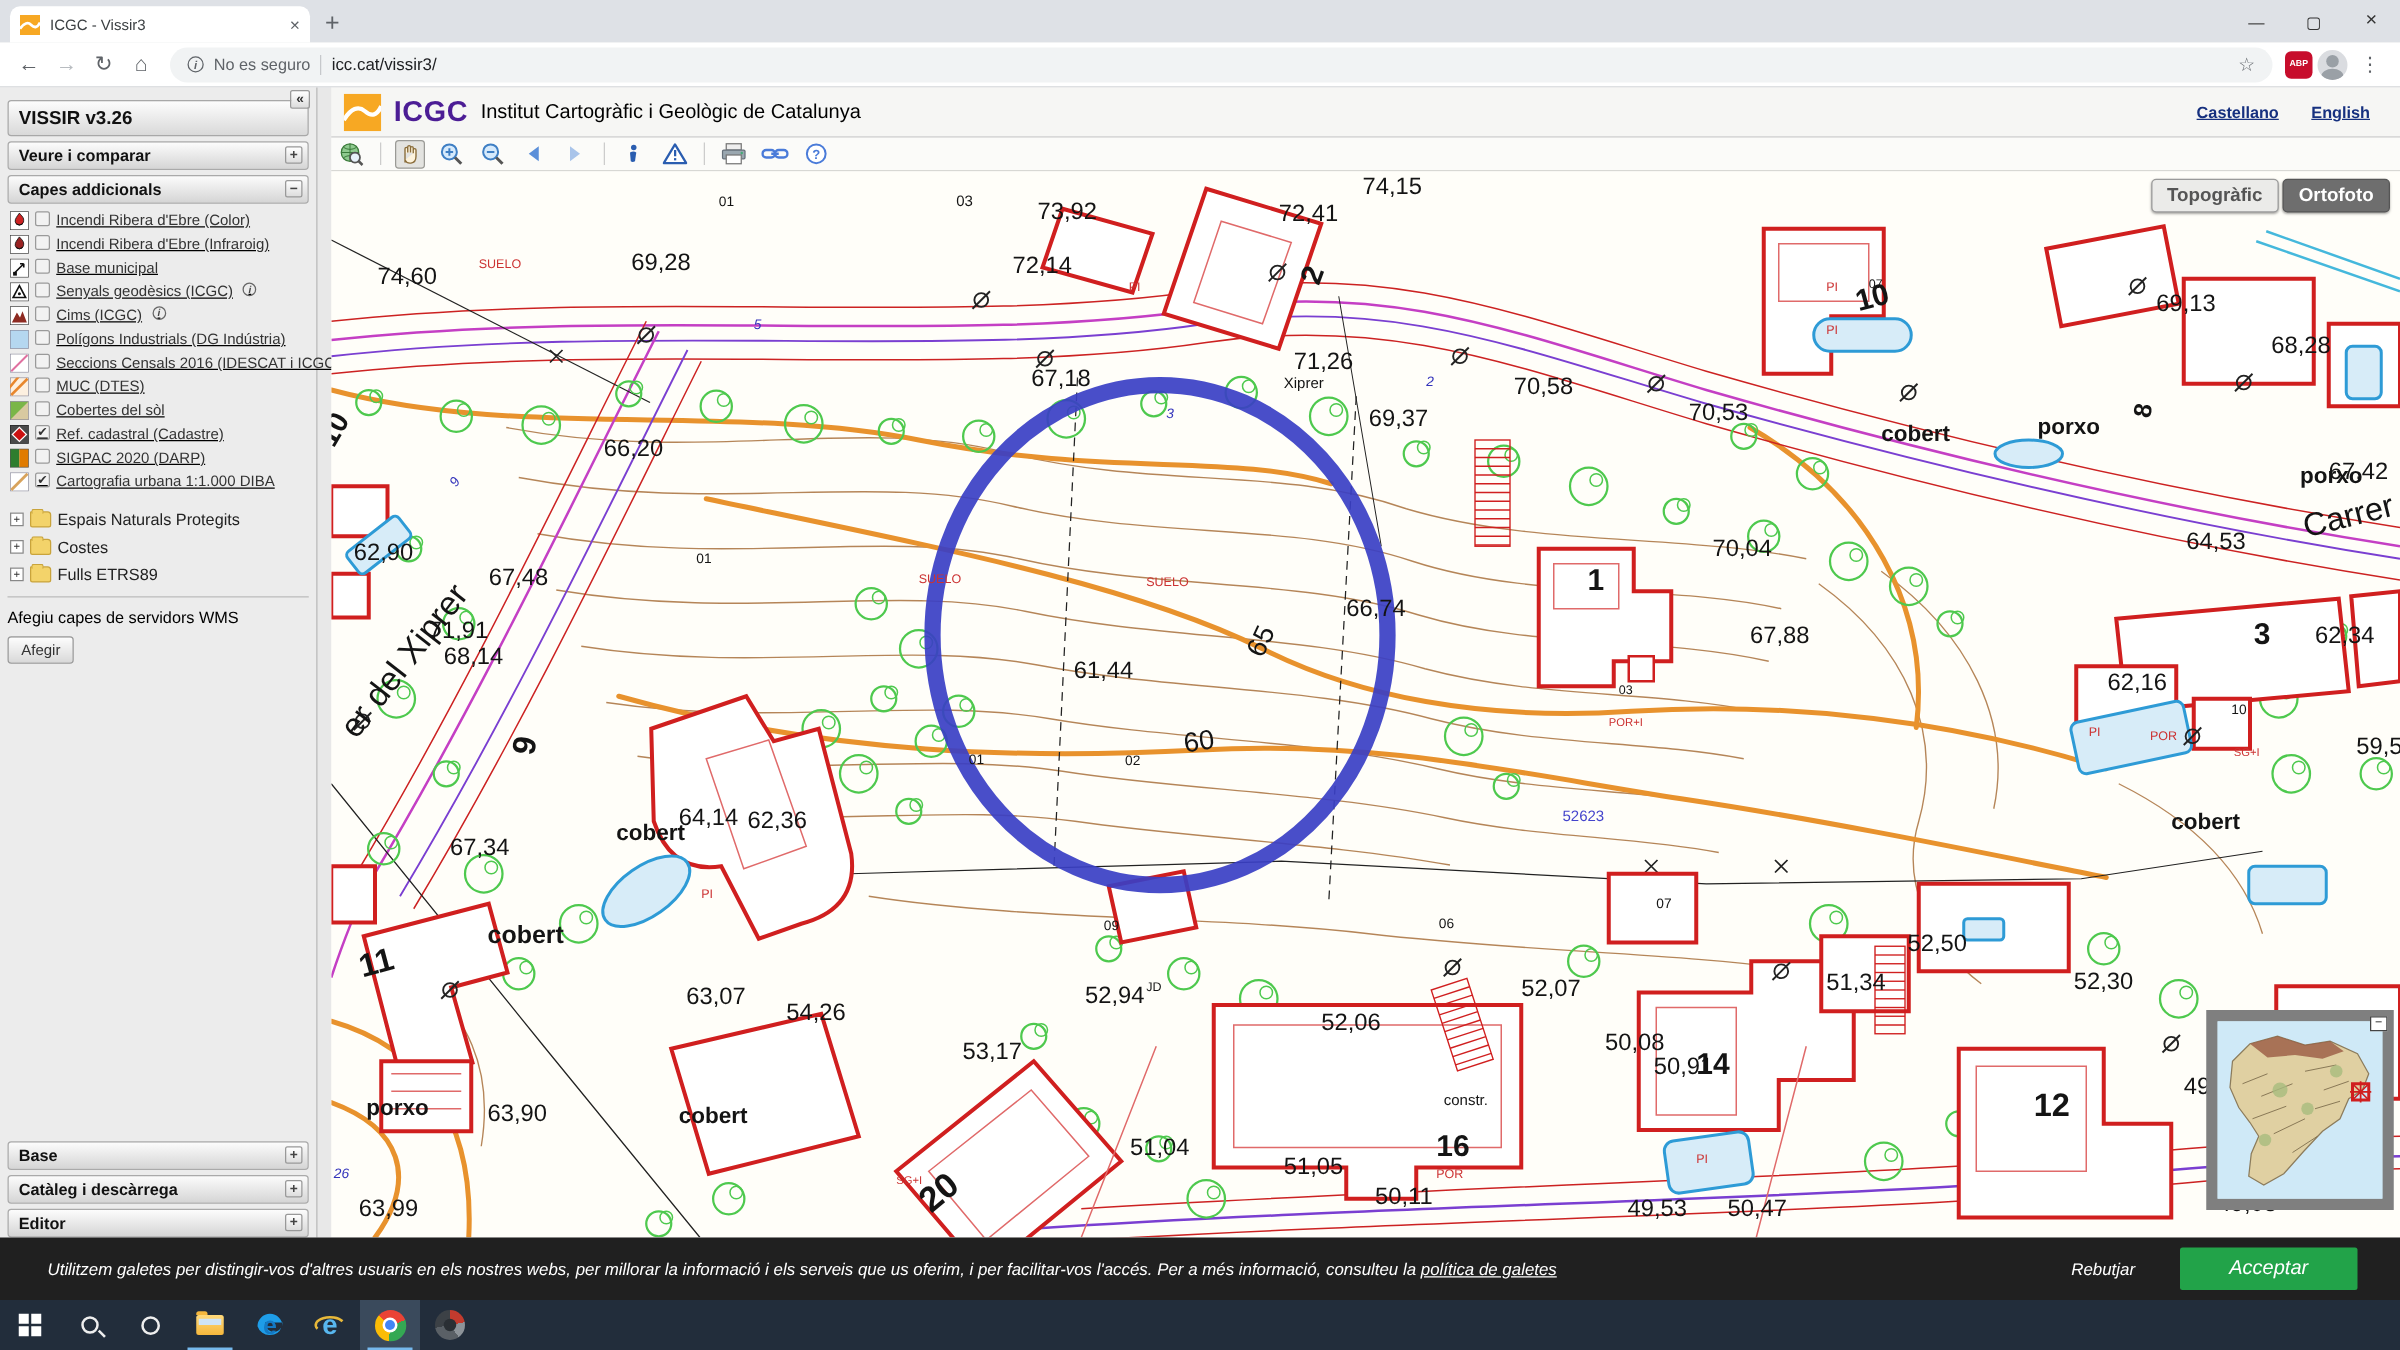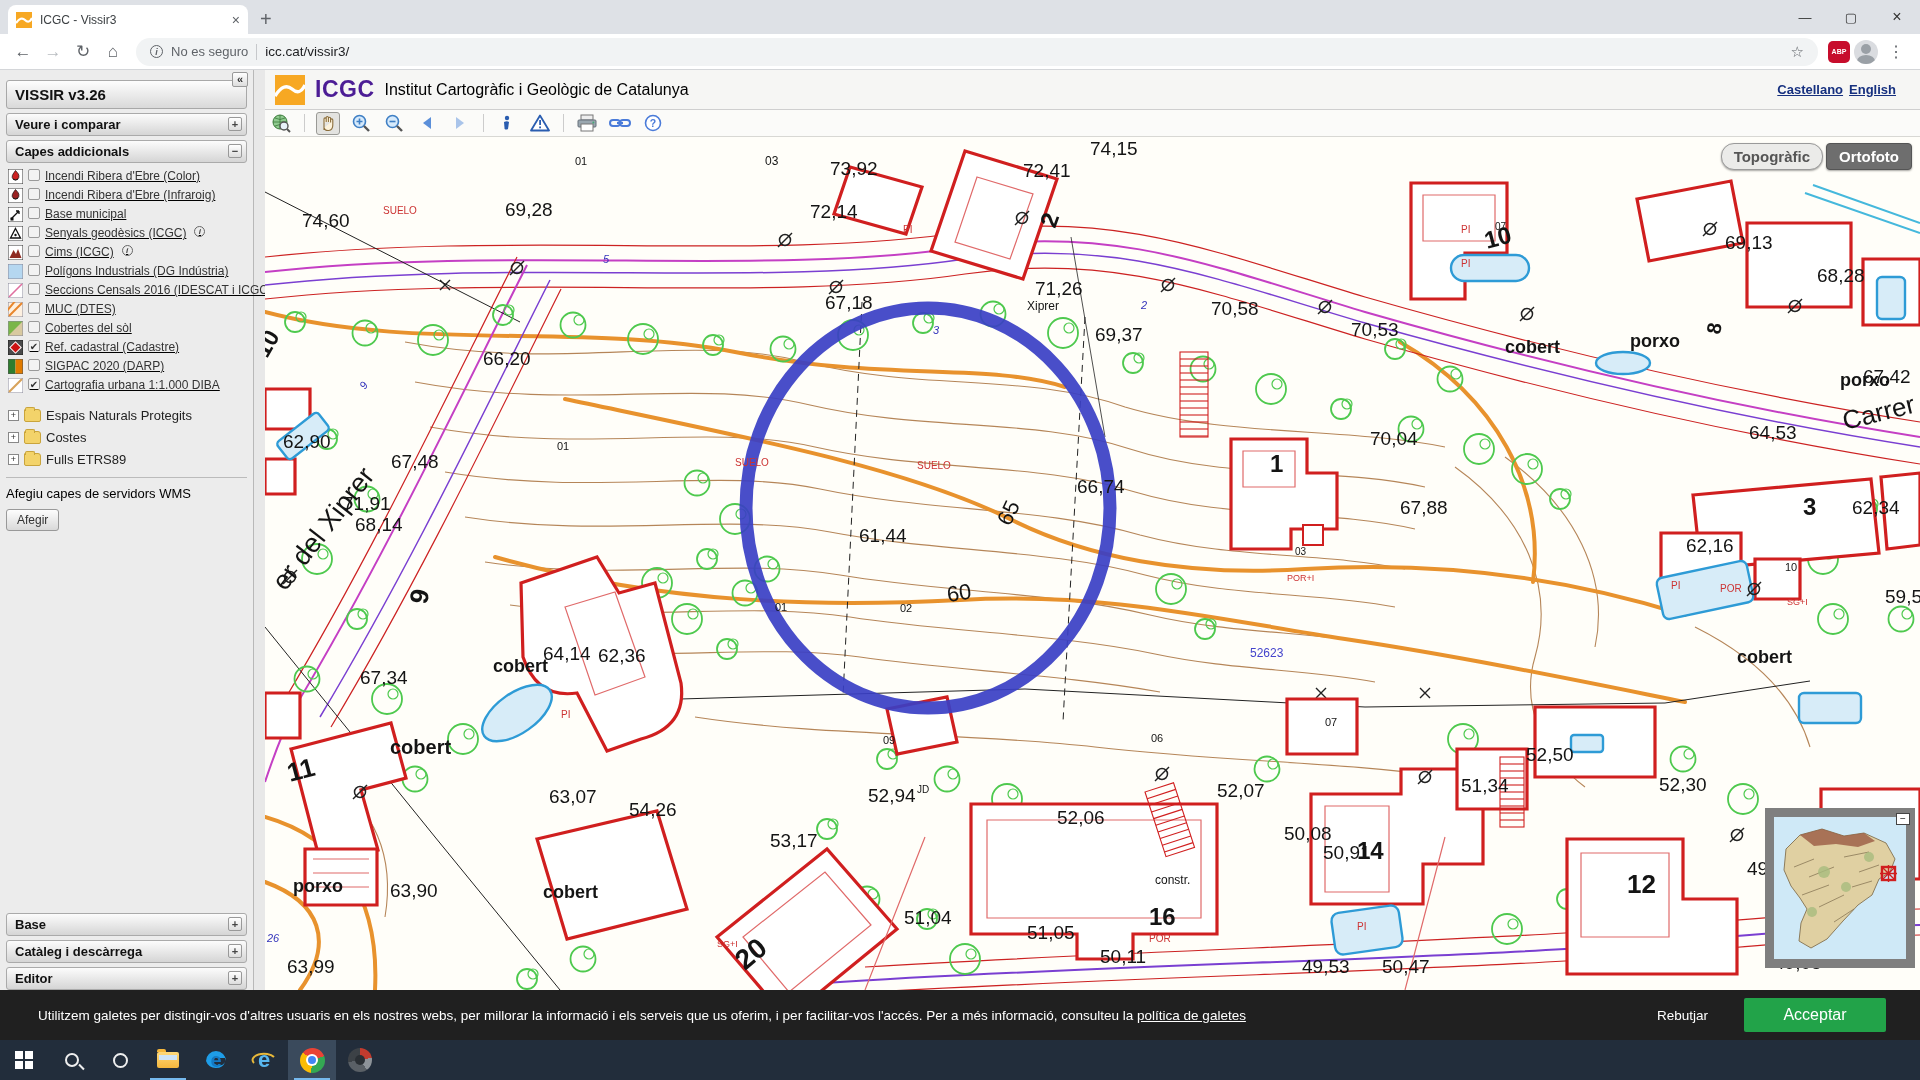--- a/index.html
+++ b/index.html
@@ -50,39 +50,39 @@
   .wms-divider{margin:8px 6px;border-top:1px solid #bbb;}
   .wms-text{margin:0 6px;font-size:13px;color:#000000;}
   .btn-3d{margin:8px 6px;display:inline-block;padding:3px 10px;background:linear-gradient(#fdfdfd,#d9d9d9);border:1px solid #999;border-radius:3px;font-size:12px;color:#333;}
   #bottom-sections{position:absolute;left:0;bottom:0;width:100%;}
 
   
   #main{position:absolute;left:265px;top:70px;width:1655px;height:920px;}
   #site-header{position:relative;height:40px;background:#f6f6f4;border-bottom:1px solid #cfcfcf;display:flex;align-items:center;padding:0 10px;gap:10px;}
   .icgc-acr{font-size:23px;font-weight:bold;color:#4c1d95;letter-spacing:0.5px;}
   .icgc-name{font-size:16px;color:#000000;}
-  .langs{margin-left:auto;display:flex;gap:6px;padding-right:14px;}
+  .langs{margin-left:auto;display:flex;gap:26px;padding-right:14px;}
   .langs a{font-size:13px;font-weight:bold;color:#16307f;text-decoration:underline;}
   #map-toolbar{height:27px;background:#fbfbf9;border-bottom:1px solid #d8d8d4;display:flex;align-items:center;padding:0 4px;gap:9px;}
   .tool-btn{width:24px;height:23px;display:flex;align-items:center;justify-content:center;border-radius:3px;}
   .tool-btn.active{background:#e3e3e0;border:1px solid #9a9a96;}
   .tool-div{width:1px;height:18px;background:#ccc;margin:0 2px;}
 
   #map{position:relative;width:1655px;height:853px;background:#fffef9;overflow:hidden;}
   #mapsvg{position:absolute;left:0;top:0;}
   .basemap-switch{position:absolute;top:6px;right:8px;display:flex;gap:3px;z-index:5;}
   .bm-btn{padding:4px 12px;font-size:15px;font-weight:bold;border-radius:4px;border:1px solid #9a9a9a;box-shadow:0 1px 2px rgba(0,0,0,.35);}
-  .bm-btn.light{background:#ebebe9;color:#555;border-radius:13px;}
+  .bm-btn.light{background:#ebebe9;color:#555;}
   .bm-btn.dark{background:#6e6e6e;color:#fff;border-color:#555;}
   #inset{position:absolute;left:1500px;top:671px;width:150px;height:160px;background:#7f7f7f;z-index:6;padding:9px;}
   #inset svg{display:block;background:#cfe9f7;}
   .inset-min{position:absolute;right:5px;top:5px;width:14px;height:12px;background:#fff;border:1px solid #444;font-size:10px;line-height:10px;text-align:center;color:#222;z-index:7;}
 
   
-  #cookie{position:absolute;left:0;top:990px;width:1920px;height:50px;background:#202020;display:flex;align-items:center;z-index:40;}
+  #cookie{position:absolute;left:0;top:990px;width:1920px;height:50px;background:#202020;display:flex;align-items:center;z-index:40;font-style:italic;}
   .ck-text{margin-left:38px;font-size:13.5px;color:#fff;}
   .ck-text a{color:#fff;text-decoration:underline;}
   .ck-right{margin-left:auto;display:flex;align-items:center;gap:36px;margin-right:34px;}
   .ck-reject{font-size:13.5px;color:#fff;}
   .ck-accept{width:142px;height:34px;background:#22a349;color:#fff;font-size:16px;display:flex;align-items:center;justify-content:center;border-radius:2px;}
 
   
   #taskbar{position:absolute;left:0;top:1040px;width:1920px;height:40px;background:#222d3b;display:flex;align-items:stretch;z-index:50;}
   .tb-cell{width:48px;display:flex;align-items:center;justify-content:center;position:relative;}
   .tb-cell.open:after{content:"";position:absolute;left:6px;bottom:0;right:6px;height:2.5px;background:#76b9ed;}

